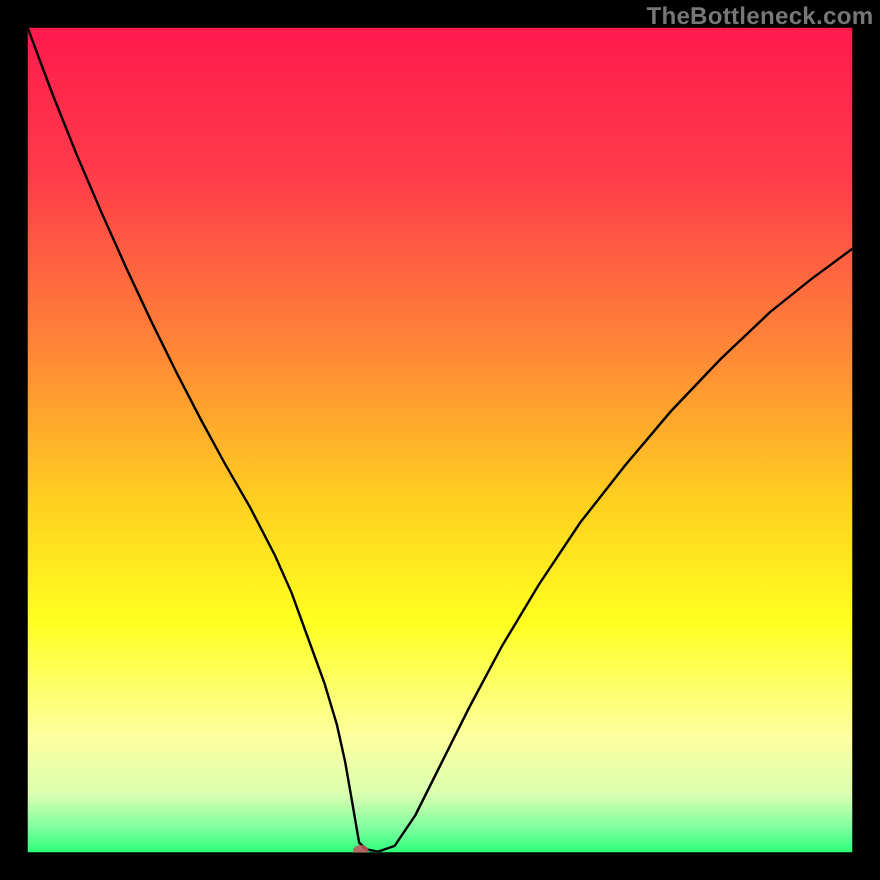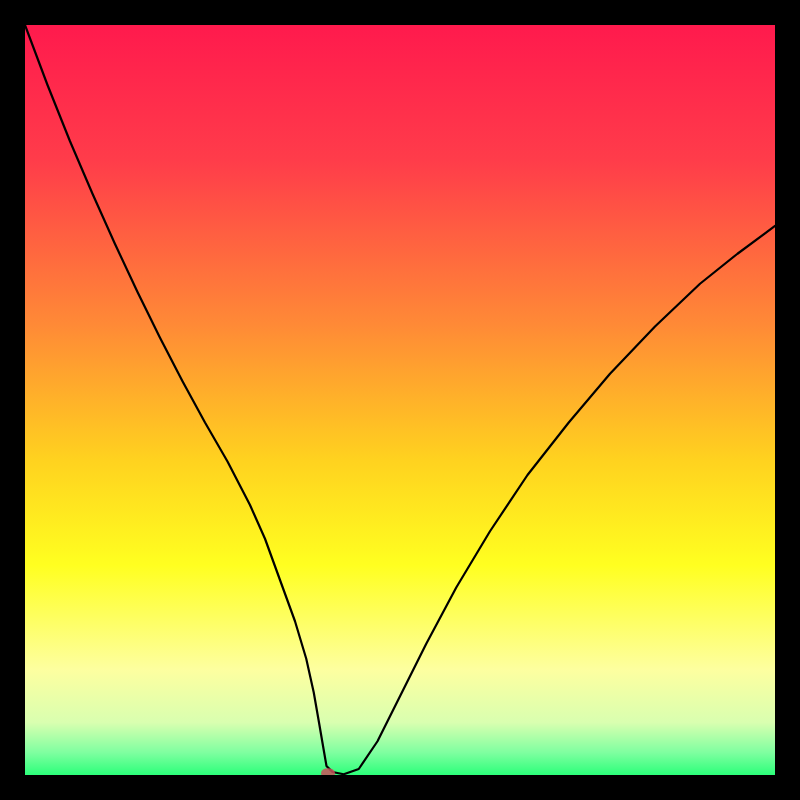--- a/index.html
+++ b/index.html
@@ -70,13 +70,14 @@
             <stop offset="93%" stop-color="#d9ffb0"></stop>
             <stop offset="97%" stop-color="#7fffa0"></stop>
             <stop offset="100%" stop-color="#2cff7a"></stop>
           </linearGradient>
       </defs>
       <rect x="0" y="0" width="750" height="750" fill="url(#bg-grad)"></rect>
       <path id="curve-path" class="curve" d="M0.00 0.00 L22.50 60.00 L45.00 116.25 L67.50 168.75 L90.00 219.00 L112.50 267.00 L135.00 312.75 L157.50 356.25 L180.00 397.50 L202.50 436.50 L225.00 480.00 L240.00 513.75 L255.00 555.00 L270.00 596.25 L281.25 633.75 L288.75 667.50 L294.00 697.50 L298.50 723.75 L301.50 741.00 L307.50 747.00 L318.75 749.25 L333.75 744.00 L352.50 716.25 L375.00 671.25 L401.25 618.75 L431.25 562.50 L465.00 506.25 L502.50 450.00 L543.75 397.50 L585.00 348.75 L630.00 301.50 L675.00 258.75 L712.50 228.75 L750.00 201.00"></path>
       <ellipse id="optimum-marker" class="marker" cx="303.00" cy="748.13" rx="7" ry="5"></ellipse>
     </svg>
   </div>
+  <div class="watermark">TheBottleneck.com</div>
 </div>
 
 </body></html>

